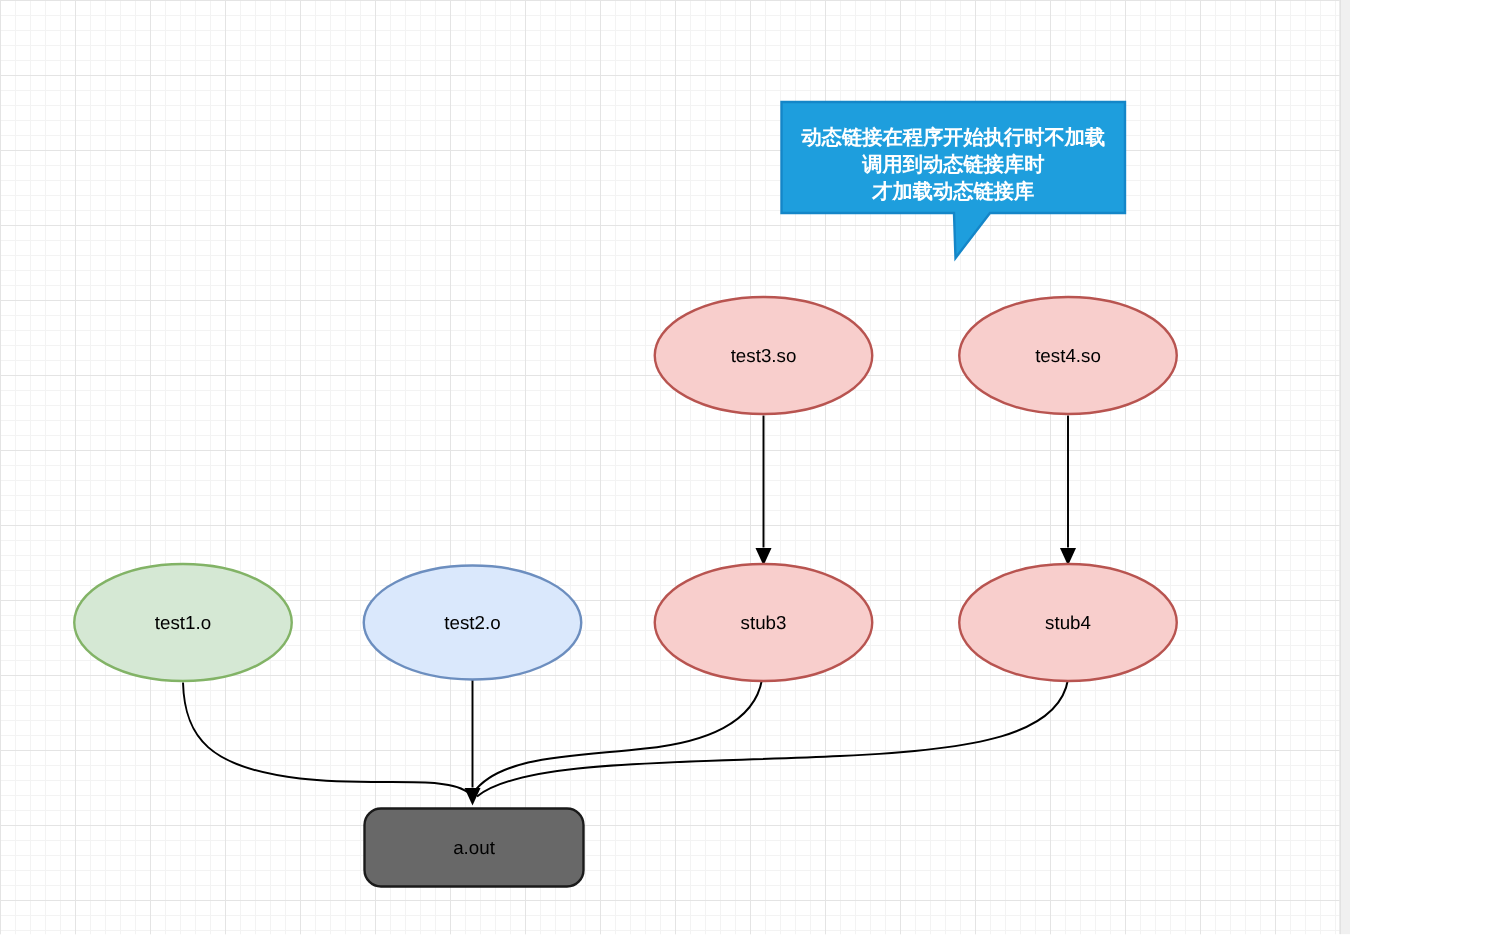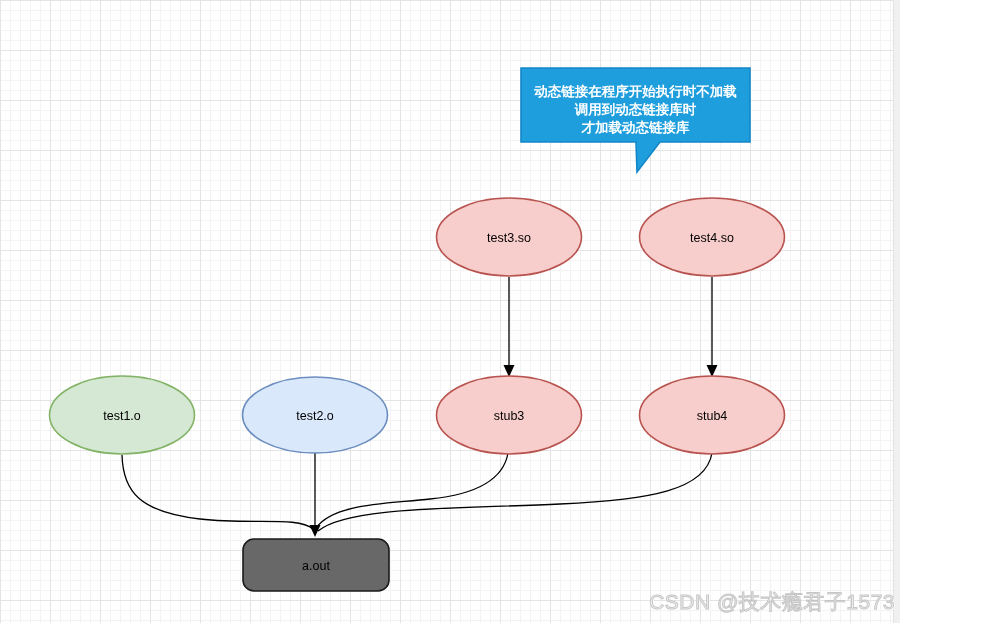--- a/index.html
+++ b/index.html
@@ -132,15 +132,14 @@
 
     <g>
       <rect class="shape" x="243" y="539" width="146" height="52" rx="11" ry="11" fill="#686868" stroke="#1a1a1a"></rect>
       <text class="node-label" x="316" y="569.5" text-anchor="middle" fill="#000000">a.out</text>
     </g>
 
   </svg>
 
   <div class="scrollbar-track"></div>
 
-  <div class="watermark">CSDN @技术瘾君子1573</div>
 
 </div>
 
 </body></html>

